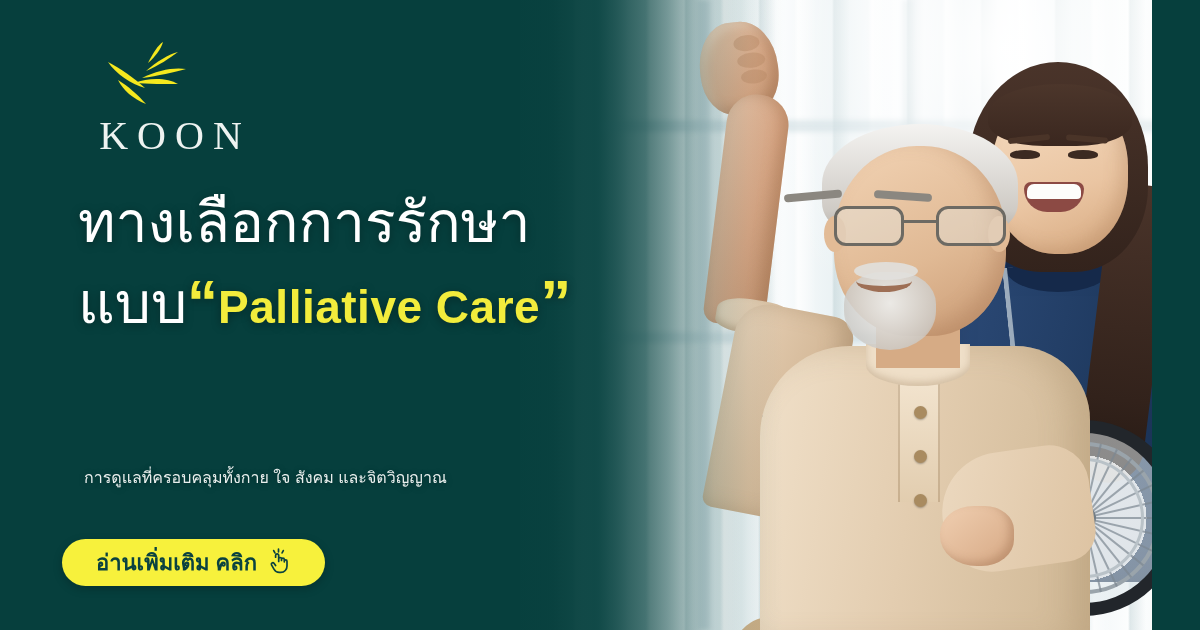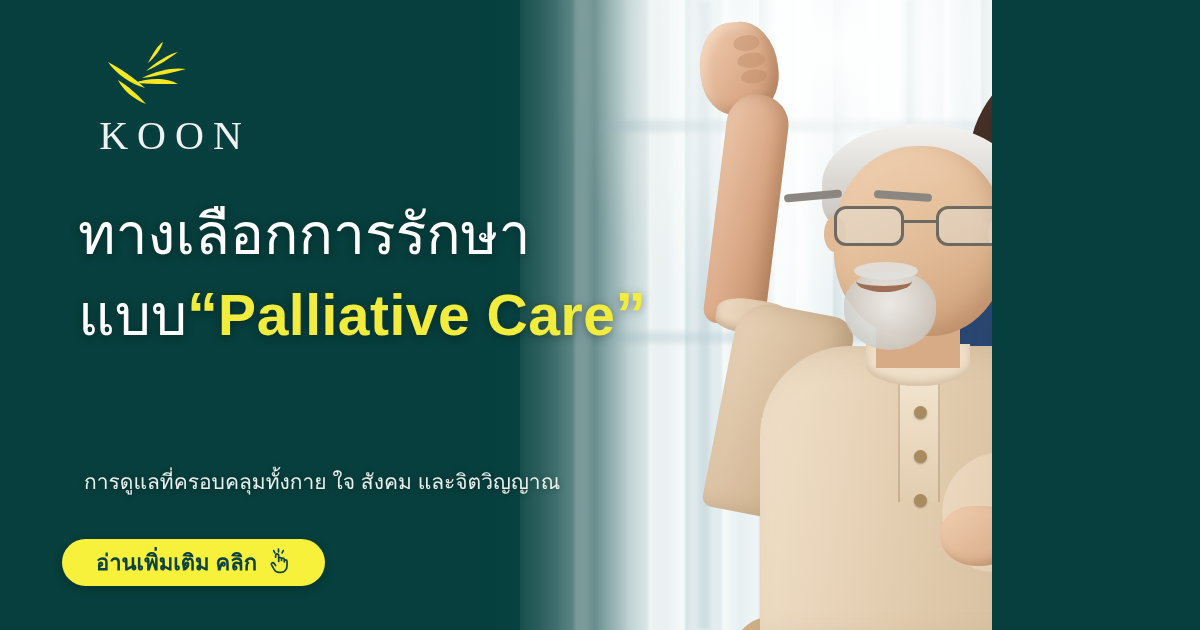--- a/index.html
+++ b/index.html
@@ -1,20 +1,20 @@
 <!DOCTYPE html>
 <html><head>
 <meta charset="utf-8">
 <style>
   * { margin:0; padding:0; box-sizing:border-box; }
   html,body { width:1200px; height:630px; overflow:hidden; background:#063f3d; }
   body { font-family:"Liberation Sans", sans-serif; }
 
   #banner{
-    position:relative; width:992px; height:630px; overflow:hidden;
+    position:relative; width:1152px; height:630px; overflow:hidden;
     background:#063f3d;
   }
 
   
   .photo-layer{ position:absolute; inset:0; }
 
   
   .curtains{
     position:absolute; left:520px; top:0; width:680px; height:630px;
     background:
@@ -310,34 +310,34 @@
     margin-top:10px; color:#eef3f1; font-family:"Liberation Serif", serif;
     font-size:40px; letter-spacing:9px; font-weight:400; text-align:center;
     padding-left:8px; line-height:1;
   }
   .logo-sub{
     margin-top:7px; color:#eef3f1; font-family:"Liberation Serif", serif;
     font-size:21px; letter-spacing:4.2px; font-weight:400; text-align:center;
     padding-left:4px; line-height:1;
   }
 
-  .headline{ position:absolute; left:78px; top:196px; width:700px; }
+  .headline{ position:absolute; left:78px; top:184px; width:700px; }
   .hl-line{
     color:#ffffff; font-size:57px; font-weight:400; line-height:1.36;
     white-space:nowrap; text-shadow:0 2px 10px rgba(0,0,0,.35);
   }
   .hl-line.l2{ line-height:1.30; }
   .hl-en{
-    color:#f2ec3c; font-size:57px; font-weight:700; letter-spacing:.5px;
+    color:#f2ec3c; font-size:46px; font-weight:700; letter-spacing:.5px;
   }
   .hl-q{ color:#f2ec3c; font-size:62px; font-weight:700; }
 
   .sub{
     position:absolute; left:84px; top:465px; color:#e9efed;
-    font-size:21px; font-weight:400; white-space:nowrap;
+    font-size:16px; font-weight:400; white-space:nowrap;
     text-shadow:0 1px 6px rgba(0,0,0,.35);
   }
 
   .cta{
     position:absolute; left:62px; top:539px; height:47px;
     display:inline-flex; align-items:center; gap:9px;
     padding:4px 34px; background:#f7f13c; border:none; border-radius:24px;
     color:#0a4240; font-size:22px; font-weight:700; cursor:pointer;
     box-shadow:0 3px 10px rgba(0,0,0,.22);
   }

